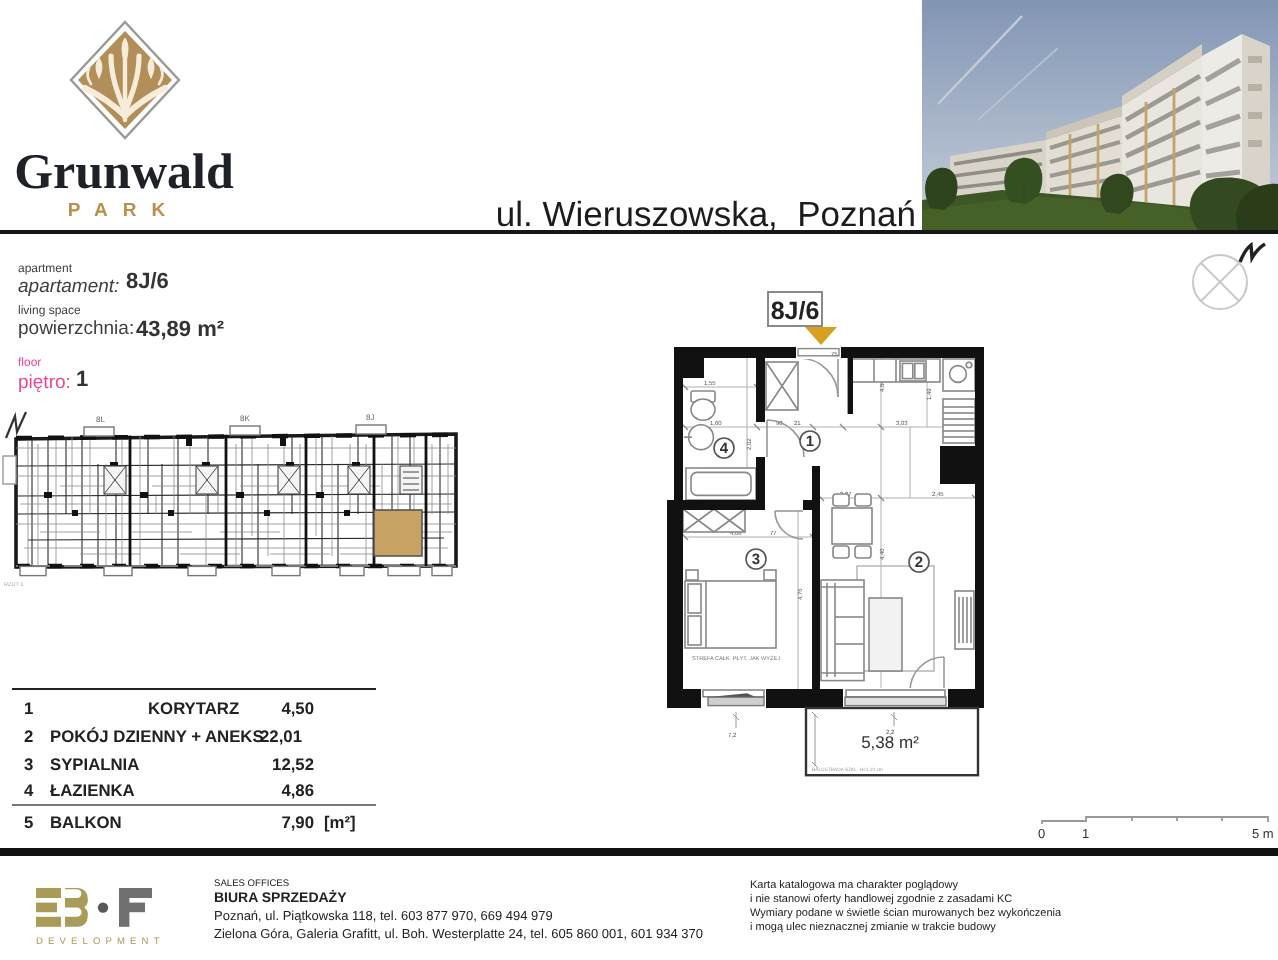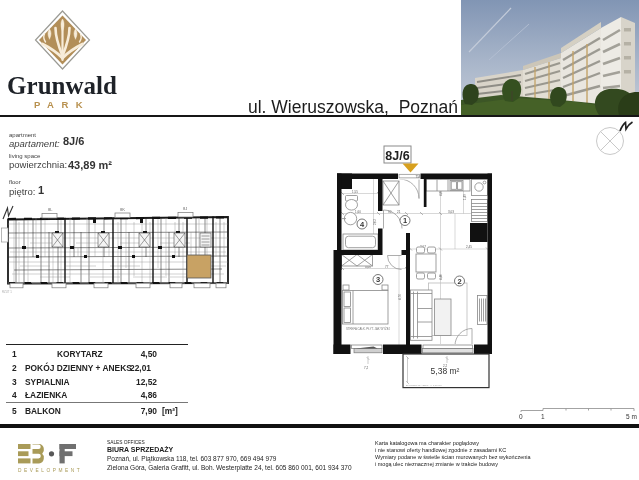--- a/index.html
+++ b/index.html
@@ -114,21 +114,21 @@
   <div class="abs" style="left:9px;top:131.5px;color:#3f3f3f;">
     <div style="font-size:6px;">apartment</div>
     <div style="font-size:9.5px;margin-top:0.5px;font-style:italic;">apartament:</div>
   </div>
   <div class="abs" style="left:63px;top:134.5px;font-size:11px;font-weight:bold;color:#333;">8J/6</div>
   <div class="abs" style="left:9px;top:152.5px;color:#3f3f3f;">
     <div style="font-size:6px;">living space</div>
     <div style="font-size:9.5px;margin-top:0.5px;">powierzchnia:</div>
   </div>
   <div class="abs" style="left:68px;top:159px;font-size:11px;font-weight:bold;color:#333;">43,89 m²</div>
-  <div class="abs" style="left:9px;top:179px;color:#404040;">
+  <div class="abs" style="left:9px;top:179px;color:#ec4899;">
     <div style="font-size:6px;">floor</div>
     <div style="font-size:9.5px;margin-top:0.5px;">piętro:</div>
   </div>
   <div class="abs" style="left:38px;top:183.5px;font-size:11px;font-weight:bold;color:#333;">1</div>
 
   <div class="abs" id="overview" style="left:0;top:195px;width:245px;height:125px;">
     <svg width="245" height="125" viewBox="0 195 245 125">
       <path d="M3,219 L7.5,208 L8.5,216 L13,206" stroke="#333" stroke-width="1.1" fill="none"></path>
 
       <polygon points="8,219.5 228,217 228,283 8,283.5" fill="#fff" stroke="#1a1a1a" stroke-width="1.8"></polygon>
@@ -283,21 +283,21 @@
           <text x="183" y="210">8J</text>
       </g>
       <text x="2" y="293" font-size="2.8" fill="#aaa">RZUT 1</text>
     </svg>
   </div>
 
   <div class="abs" style="left:6px;top:344px;width:182px;border-top:1.2px solid #222;"></div>
   <div class="abs" style="left:6px;top:401.5px;width:182px;border-top:1px solid #777;"></div>
   <div id="roomtable" style="font-size:8.4px;color:#222;font-weight:bold;font-family:'Liberation Sans',sans-serif;">
     <span class="abs" style="left:12px;top:349px;">1</span>
-      <span class="abs" style="left:25px;top:349px;padding-left:32px;">KORYTARZ</span>
+      <span class="abs" style="left:42px;top:349px;padding-left:32px;">KORYTARZ</span>
       <span class="abs" style="left:124px;top:349px;width:33px;text-align:right;">4,50</span>
     <span class="abs" style="left:12px;top:363.2px;">2</span>
       <span class="abs" style="left:25px;top:363.2px;">POKÓJ DZIENNY + ANEKS</span>
       <span class="abs" style="left:124px;top:363.2px;width:33px;text-align:center;">22,01</span>
     <span class="abs" style="left:12px;top:377.2px;">3</span>
       <span class="abs" style="left:25px;top:377.2px;">SYPIALNIA</span>
       <span class="abs" style="left:124px;top:377.2px;width:33px;text-align:right;">12,52</span>
     <span class="abs" style="left:12px;top:390.2px;">4</span>
       <span class="abs" style="left:25px;top:390.2px;">ŁAZIENKA</span>
       <span class="abs" style="left:124px;top:390.2px;width:33px;text-align:right;">4,86</span>

